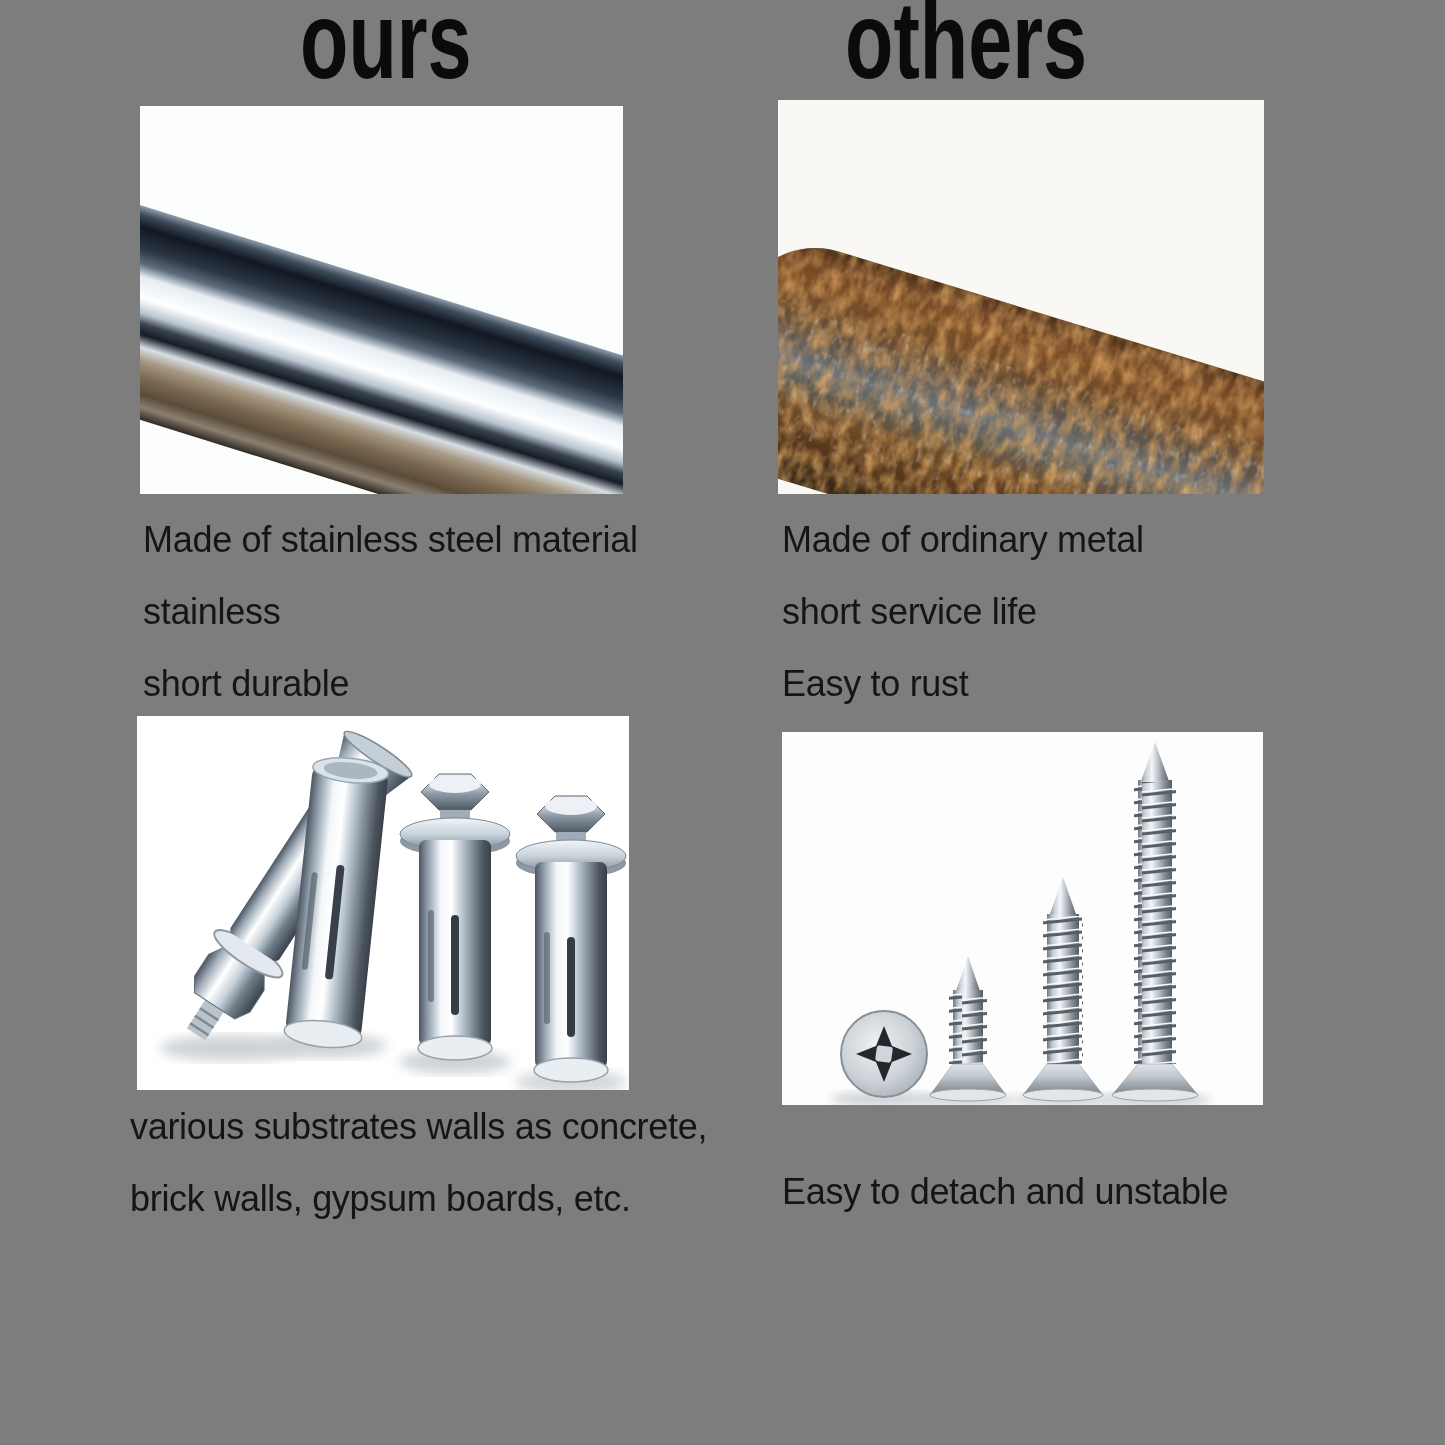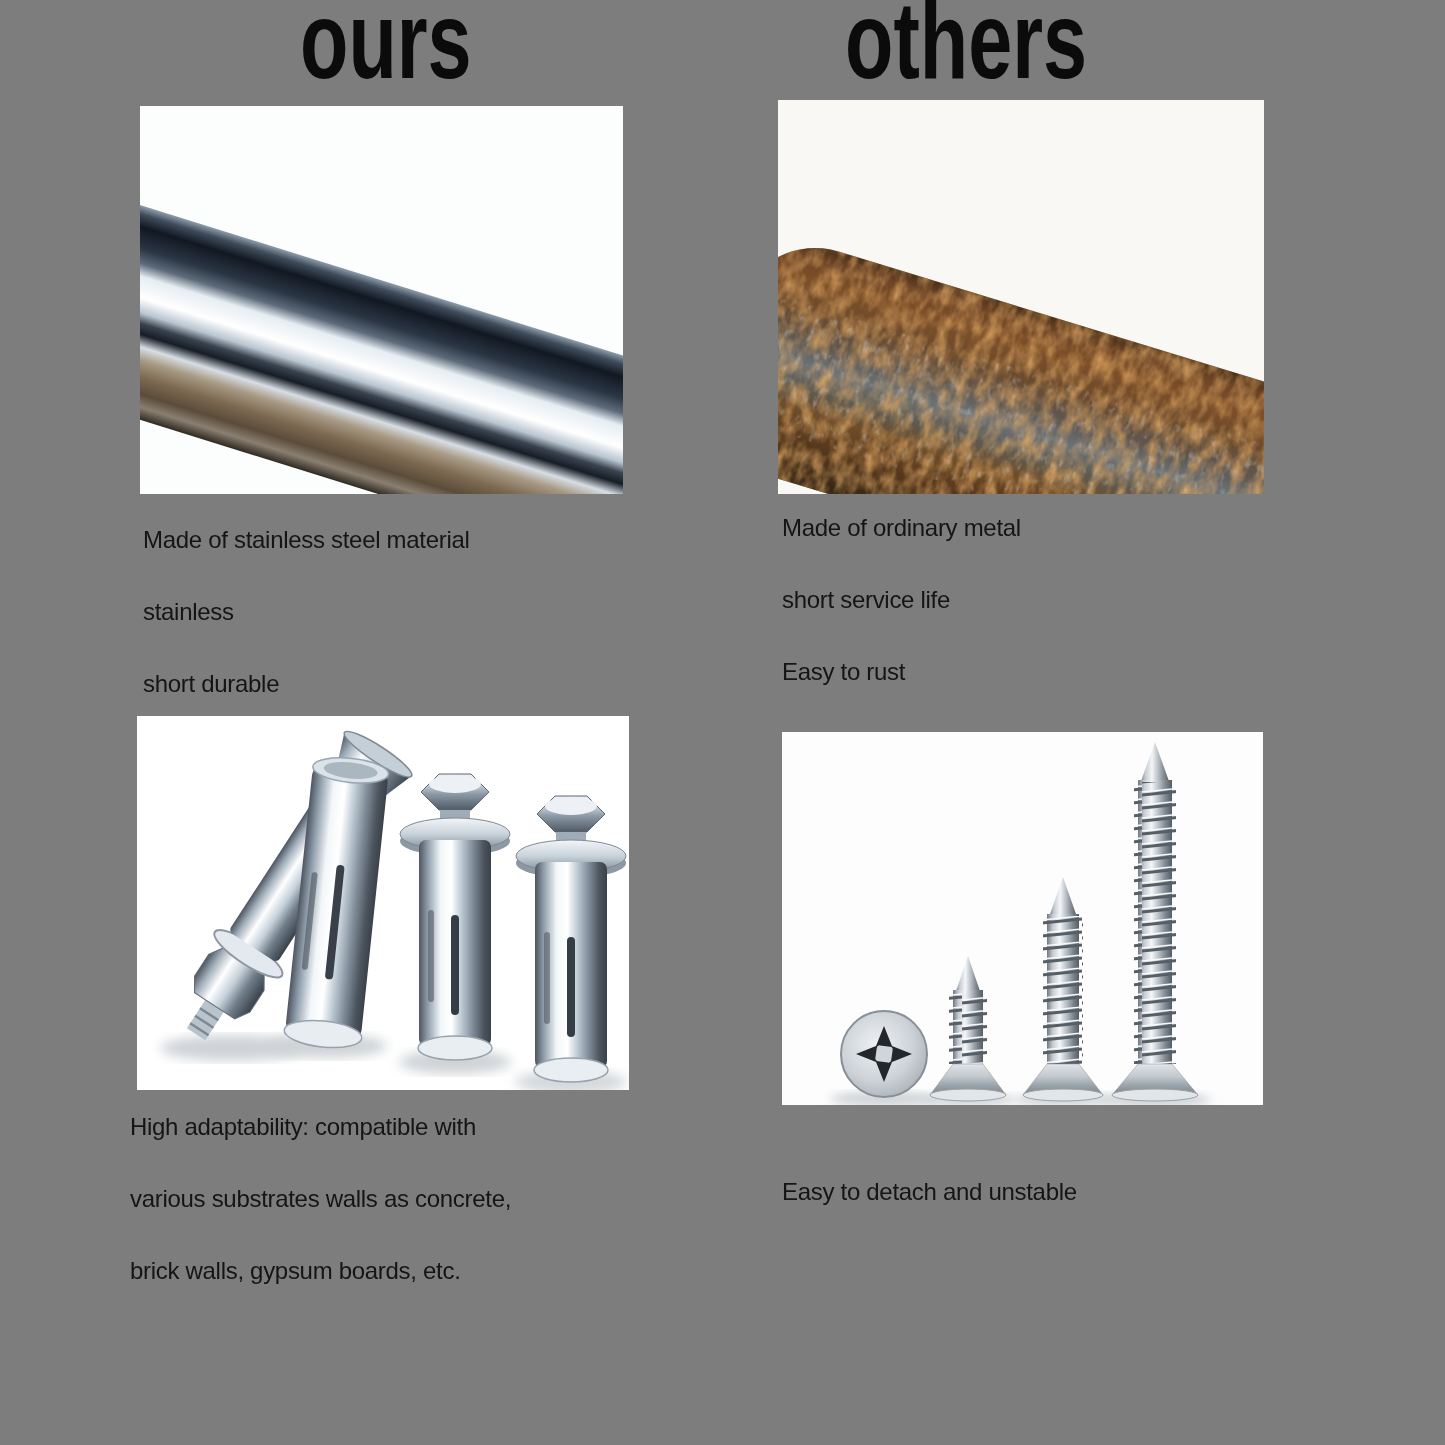--- a/index.html
+++ b/index.html
@@ -19,28 +19,28 @@
     line-height:1;
     color:#0b0b0b;
     transform:scaleX(0.72);
     transform-origin:0 0;
     white-space:nowrap;
   }
   #title-ours{left:300px;}
   #title-others{left:845px;}
   .tlines{
     position:absolute;
-    font-size:24px;
+    font-size:36px;
     line-height:72px;
     letter-spacing:-0.3px;
     color:#151515;
     white-space:nowrap;
   }
   #tb-left-top{left:143px;top:504px;}
-  #tb-right-top{left:782px;top:492px;}
+  #tb-right-top{left:782px;top:504px;}
   #tb-left-bottom{left:130px;top:1091px;}
   #tb-right-bottom{left:782px;top:1156px;}
   .photo{
     position:absolute;
     overflow:hidden;
   }
   #photo-steel{left:140px;top:106px;width:483px;height:388px;background:#fcfdfd;}
   #photo-rust{left:778px;top:100px;width:486px;height:394px;background:#faf8f5;}
   #photo-anchors{left:137px;top:716px;width:492px;height:374px;background:#ffffff;}
   #photo-screws{left:782px;top:732px;width:481px;height:373px;background:#fdfdfd;}
@@ -260,21 +260,20 @@
 
       <polygon points="373,10 388,52 358,52" fill="url(#shaftG)"></polygon>
       <rect x="356" y="48" width="34" height="286" fill="url(#shaftG)"></rect>
       <rect x="352" y="50" width="42" height="282" fill="url(#thrP)"></rect>
       <polygon points="356,332 390,332 416,363 330,363" fill="url(#headG)" stroke="#8a9199" stroke-width="0.5"></polygon>
       <ellipse cx="373" cy="363" rx="43" ry="6" fill="#e2e6e9" stroke="#9aa1a8" stroke-width="1"></ellipse>
     </svg>
   </div>
 
   <div class="tlines" id="tb-left-bottom">
-    <div>High adaptability: compatible with</div>
     <div>various substrates walls as concrete,</div>
     <div>brick walls, gypsum boards, etc.</div>
   </div>
   <div class="tlines" id="tb-right-bottom">
     <div>Easy to detach and unstable</div>
   </div>
 
 </div>
 
 </body></html>

